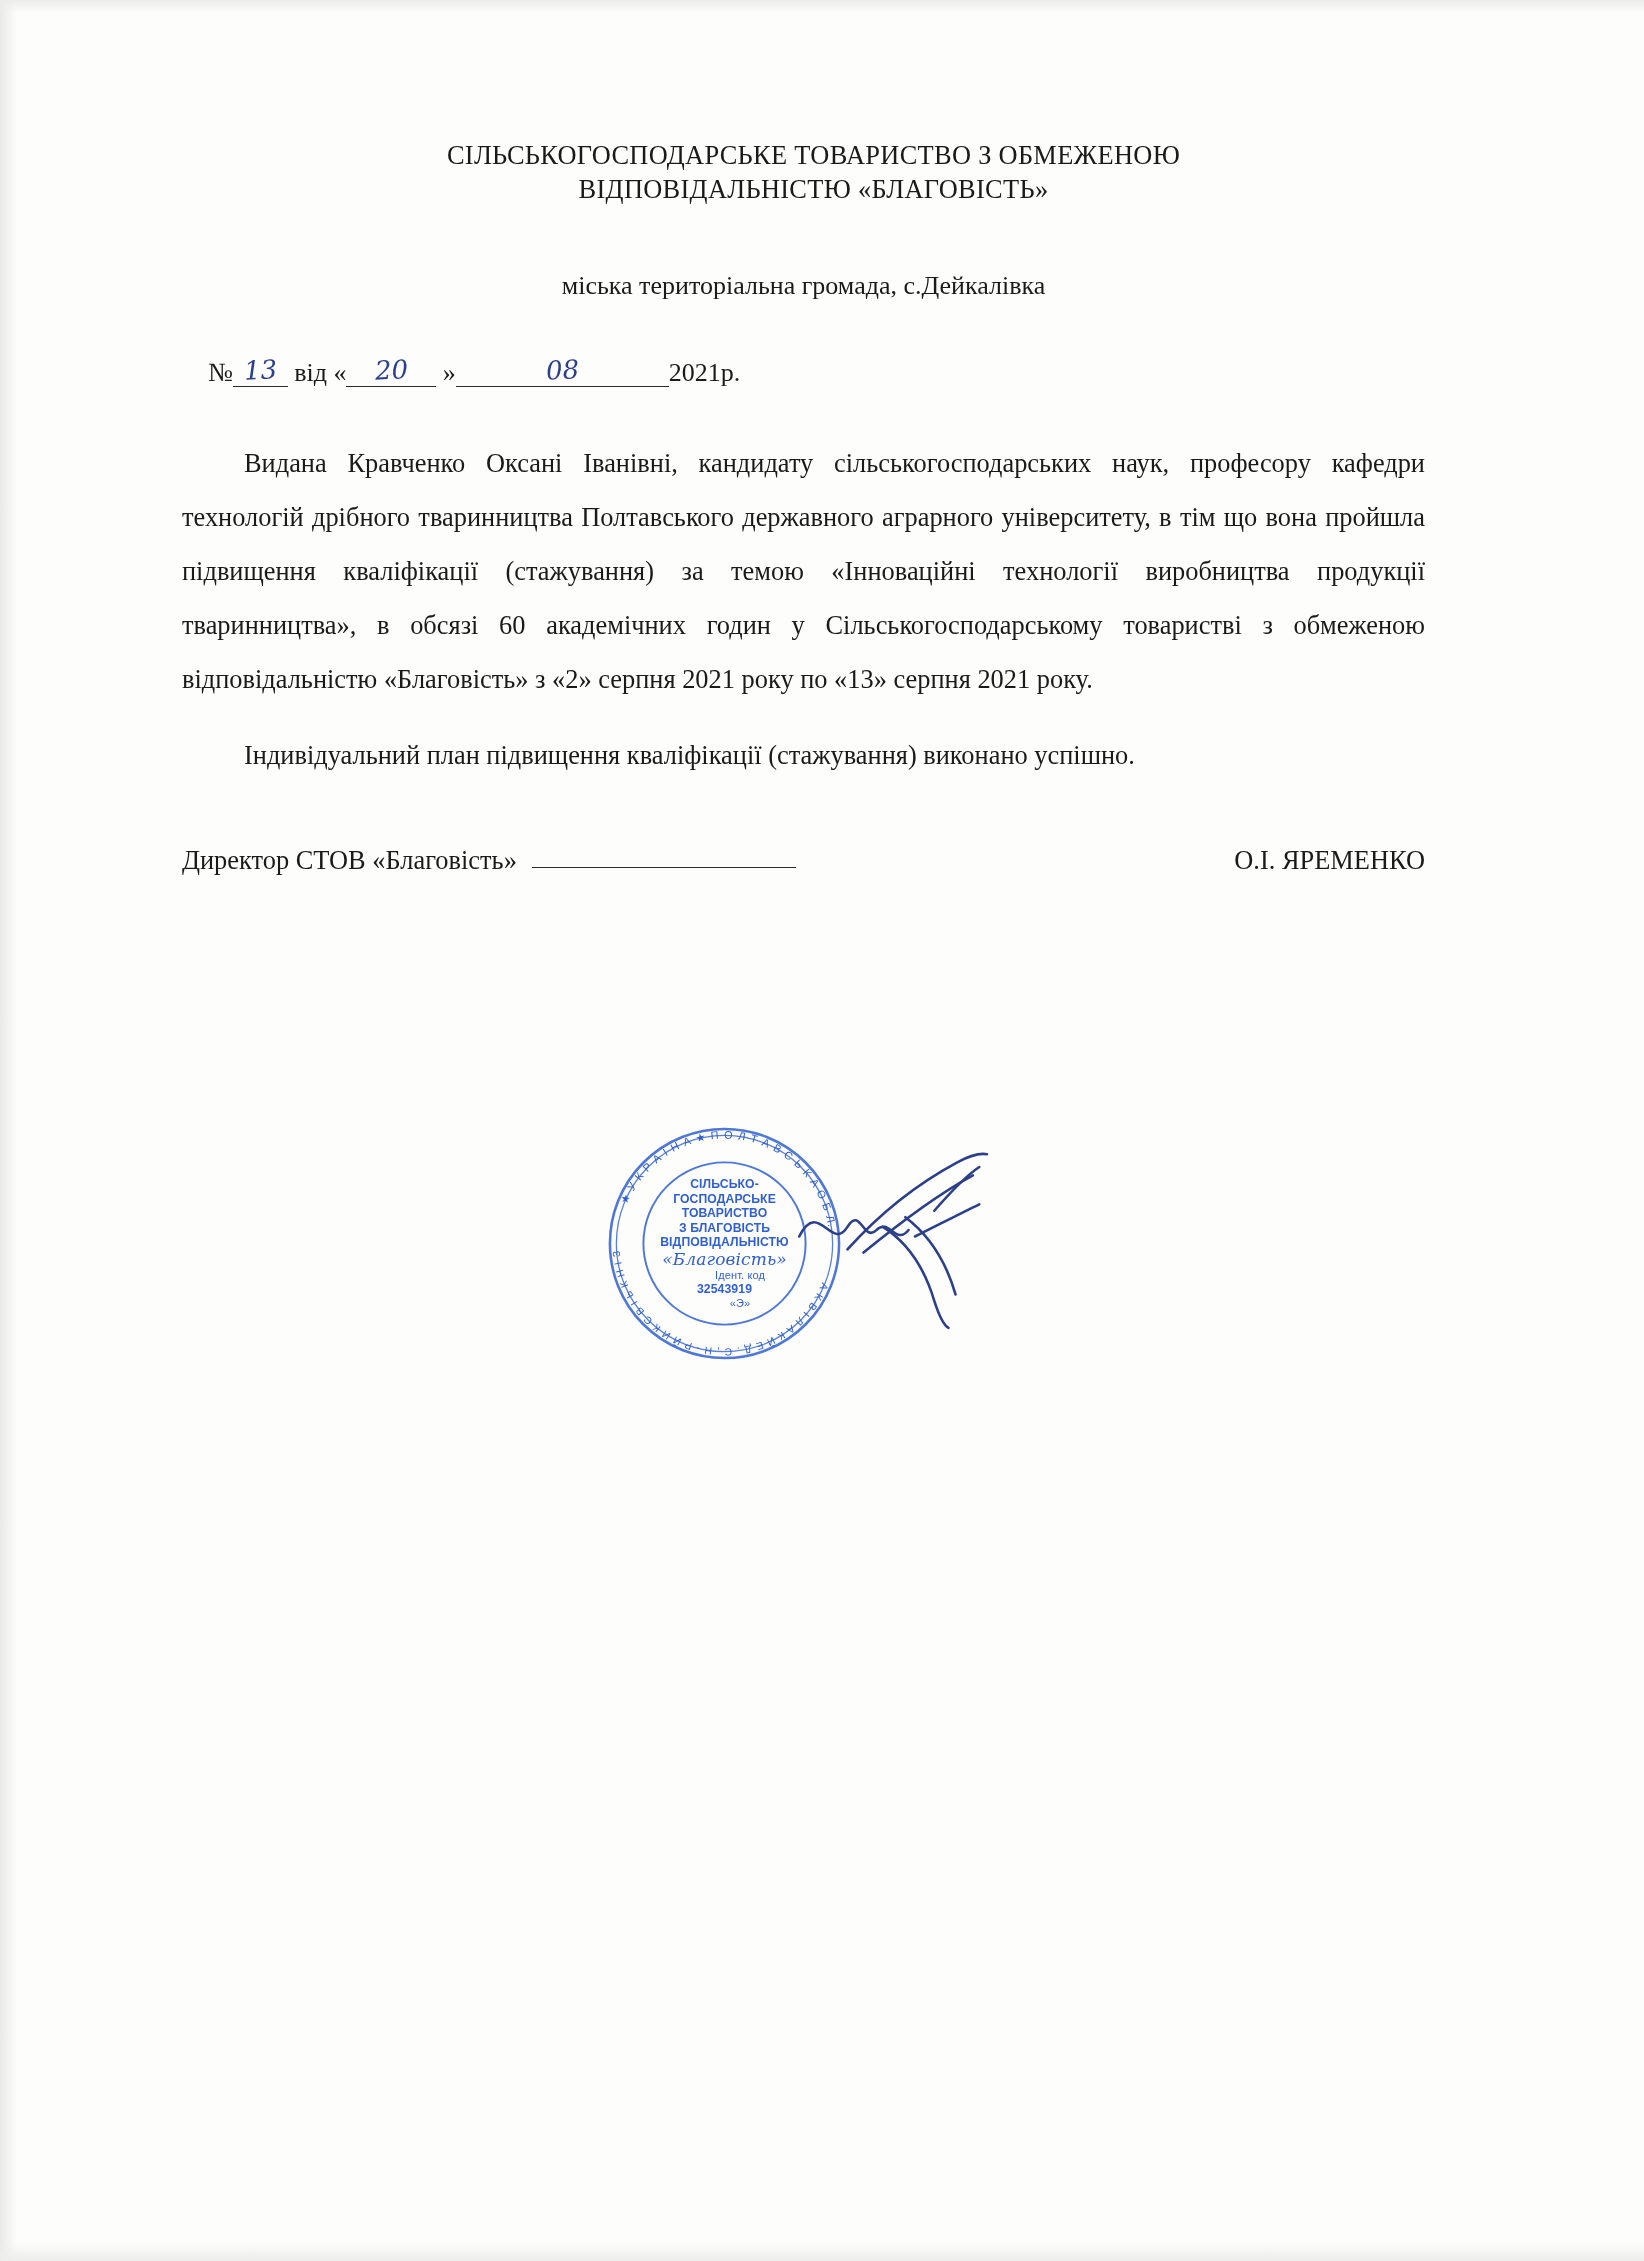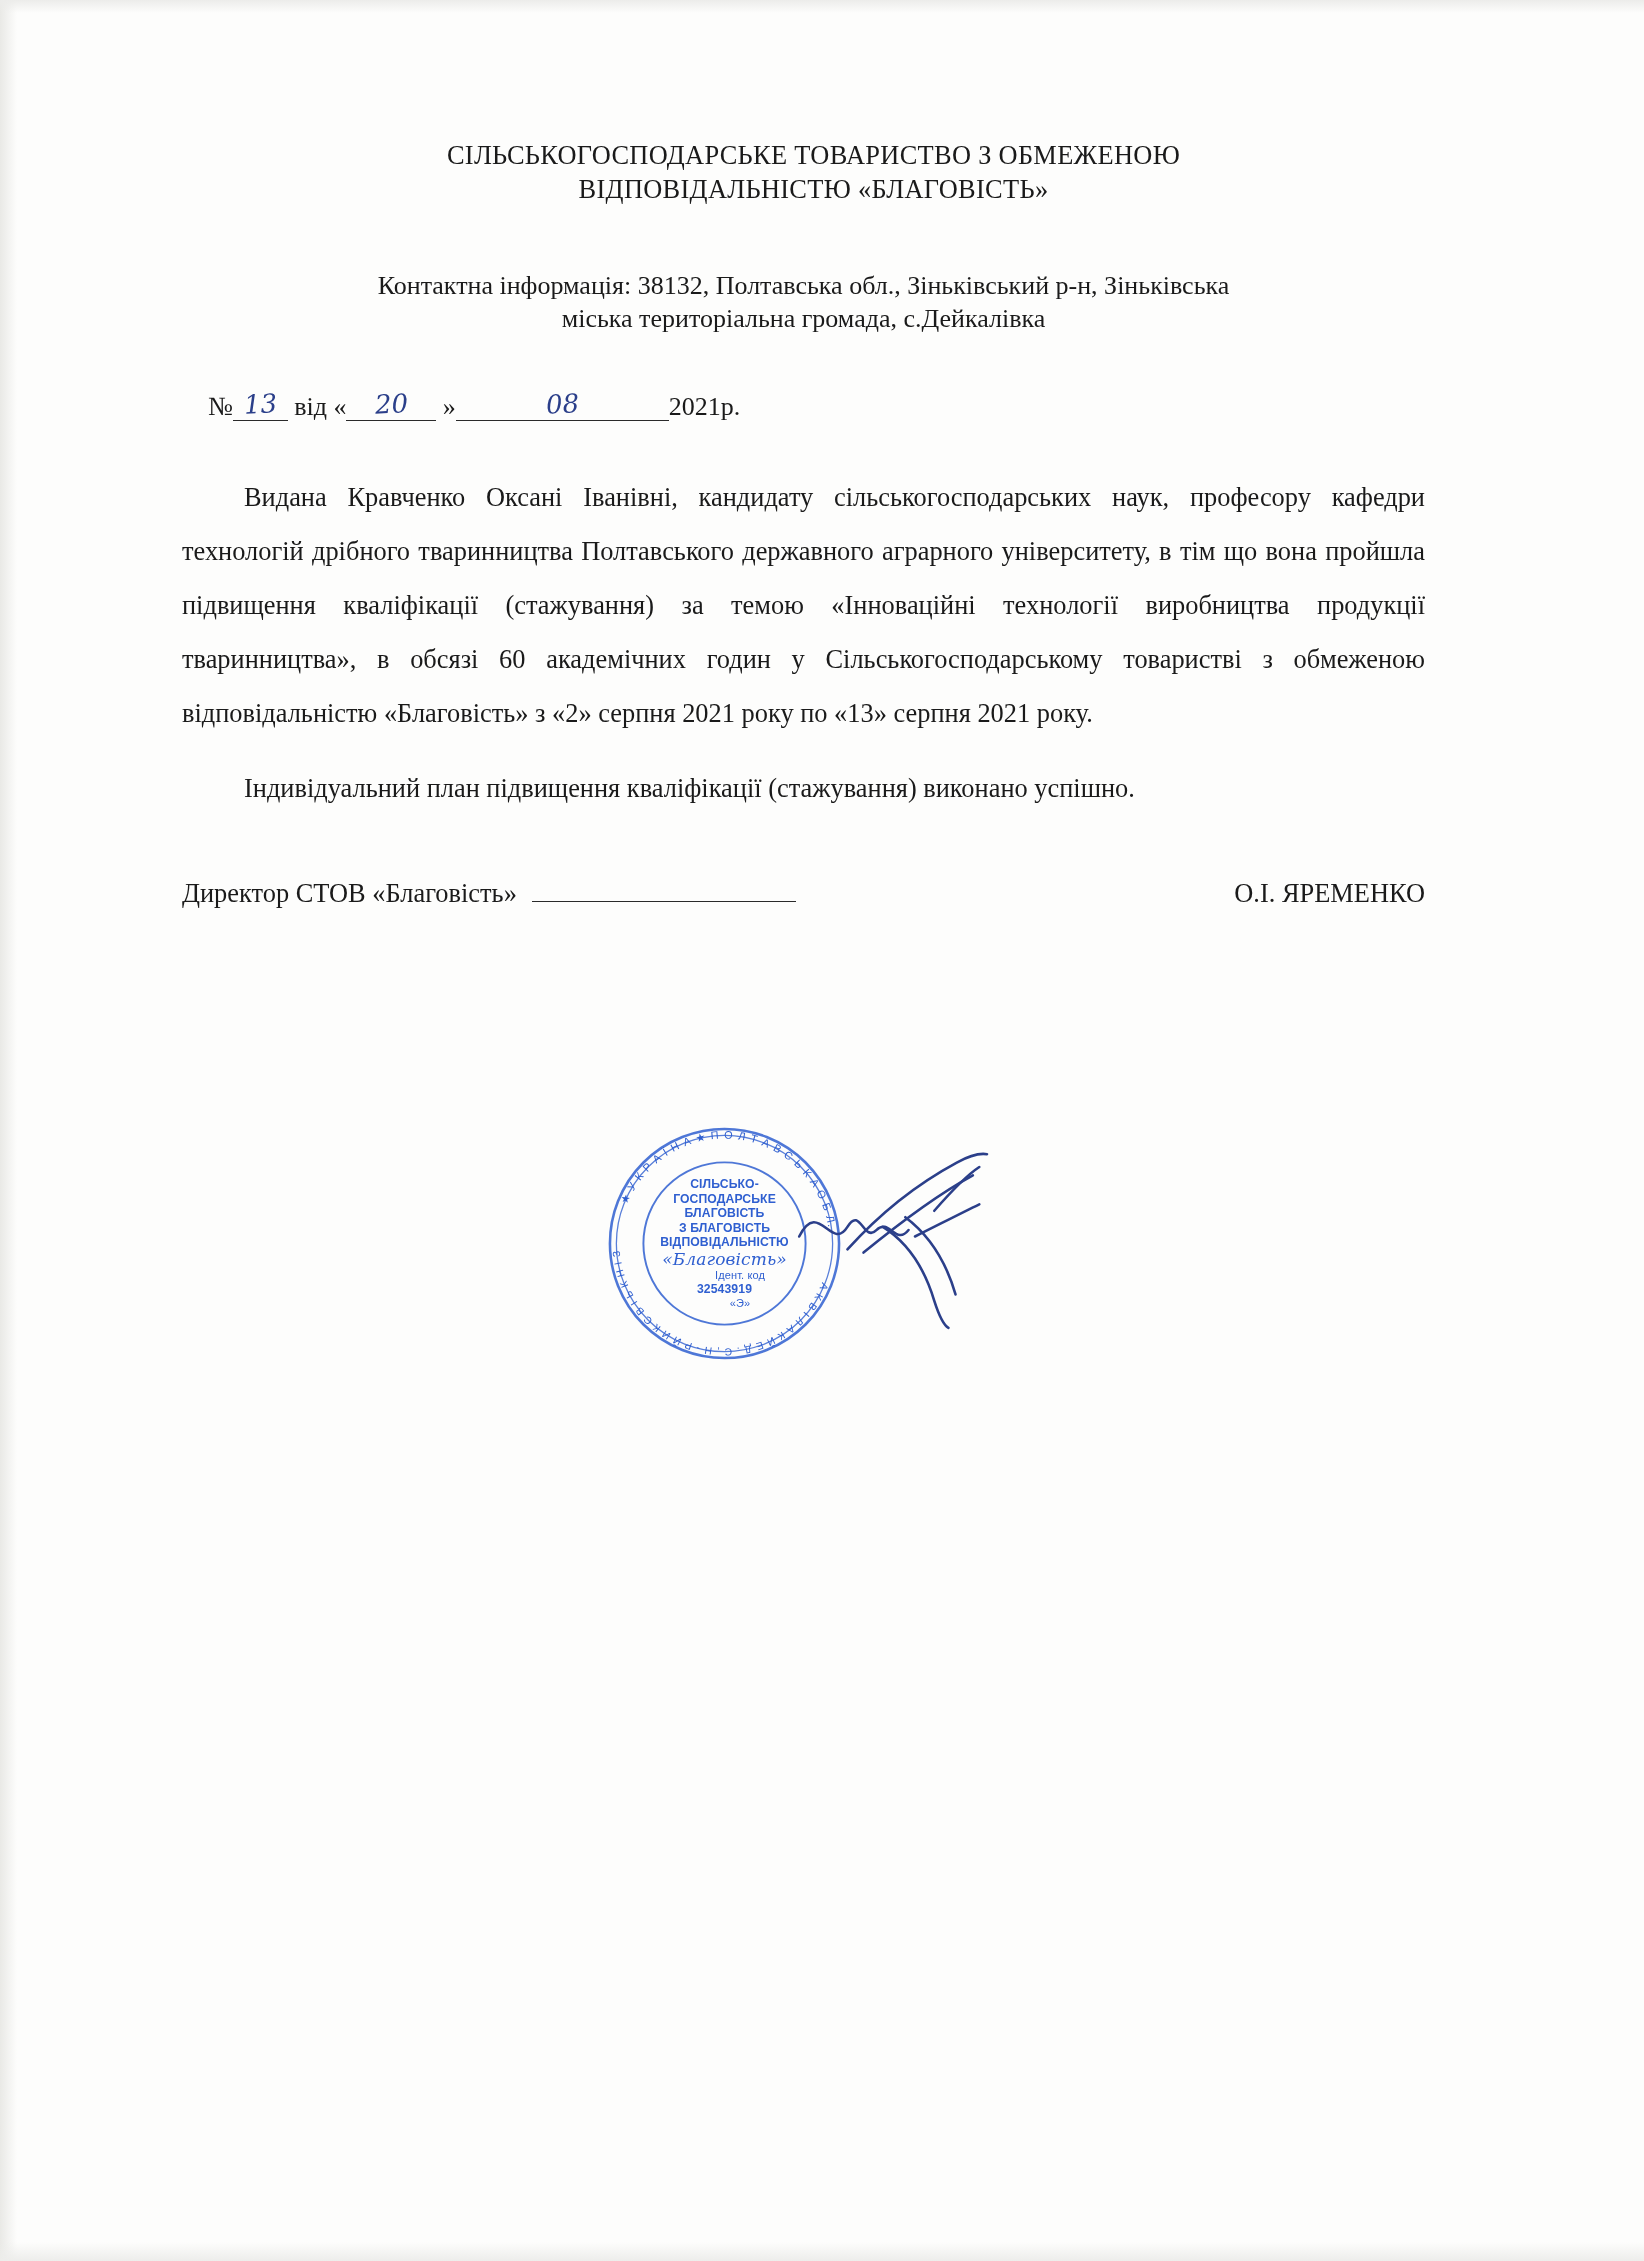--- a/index.html
+++ b/index.html
@@ -185,21 +185,20 @@
   <div class="scan-edge-bottom"></div>
 
   <div class="content">
 
     <div class="org-title">
       <div>СІЛЬСЬКОГОСПОДАРСЬКЕ ТОВАРИСТВО З ОБМЕЖЕНОЮ</div>
       <div>ВІДПОВІДАЛЬНІСТЮ «БЛАГОВІСТЬ»</div>
     </div>
 
     <div class="contact">
-      <div>Контактна інформація: 38132, Полтавська обл., Зіньківський р-н, Зіньківська</div>
       <div>міська територіальна громада, с.Дейкалівка</div>
     </div>
 
     <div class="numberline">
       <span class="lbl">№</span>
       <span class="fill n1"><span class="hw">13</span></span>
       <span class="lbl" style="margin-left:6.4px">від «</span>
       <span class="fill n2"><span class="hw">20</span></span>
       <span class="lbl" style="margin-left:6.4px">»</span>
       <span class="fill n3"><span class="hw">08</span></span>
@@ -231,21 +230,21 @@
       <text font-family="Liberation Sans, sans-serif" font-size="17" fill="#2f5fd0" letter-spacing="1.6">
         <textPath href="#ringpath" startOffset="6%">★ У К Р А Ї Н А ★ П О Л Т А В С Ь К А  О Б Л.</textPath>
       </text>
       <text font-family="Liberation Sans, sans-serif" font-size="16" fill="#2f5fd0" letter-spacing="1.4">
         <textPath href="#ringpath" startOffset="56%">А К В І Л А К Й Е Д . С , Н - Р  Й И К С В І Ь К Н І З</textPath>
       </text>
     </svg>
     <div class="stamp-inner-text">
       <div>СІЛЬСЬКО-</div>
       <div>ГОСПОДАРСЬКЕ</div>
-      <div>БЛАГОВІСТЬ</div>
+      <div>ТОВАРИСТВО</div>
       <div>З БЛАГОВІСТЬ</div>
       <div>ВІДПОВІДАЛЬНІСТЮ</div>
       <div class="script">«Благовість»</div>
       <div class="small">Ідент. код</div>
       <div>32543919</div>
       <div class="small">«Э»</div>
     </div>
   </div>
 
   <div class="sig-scribble">

